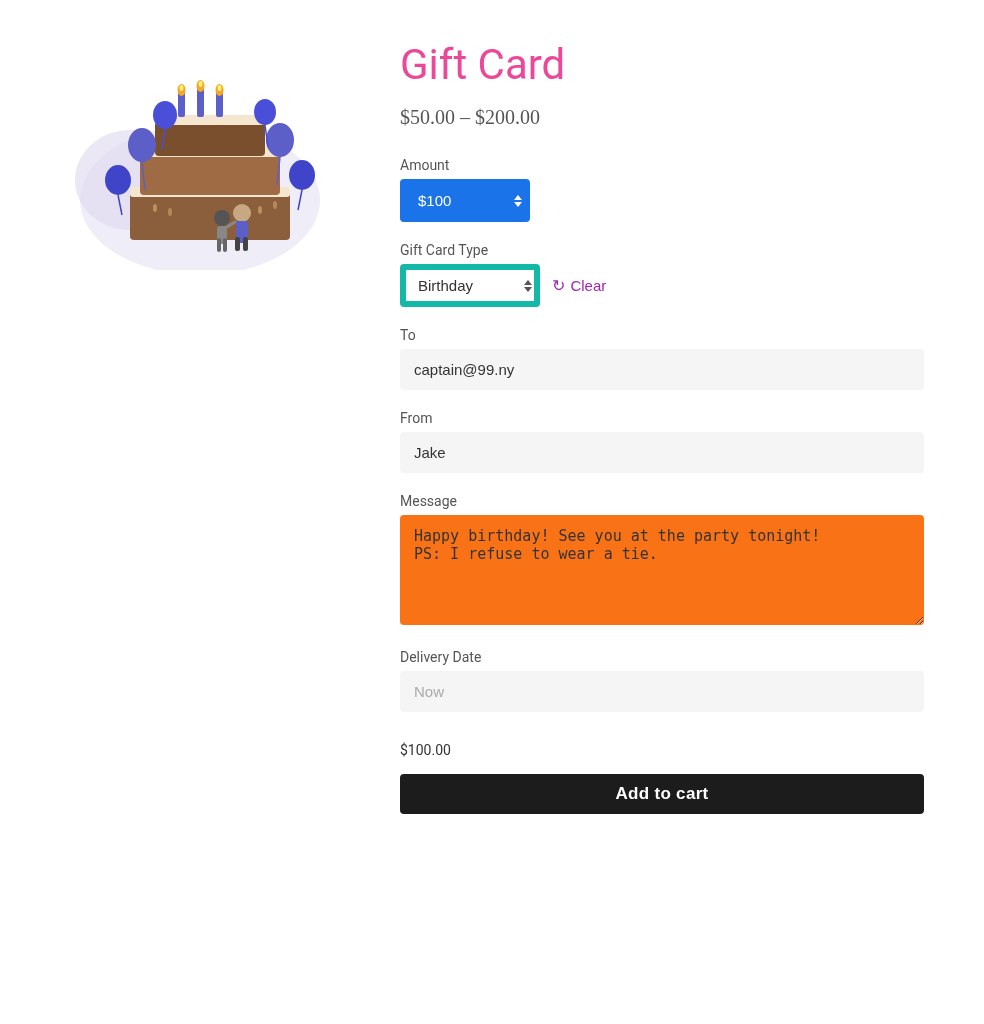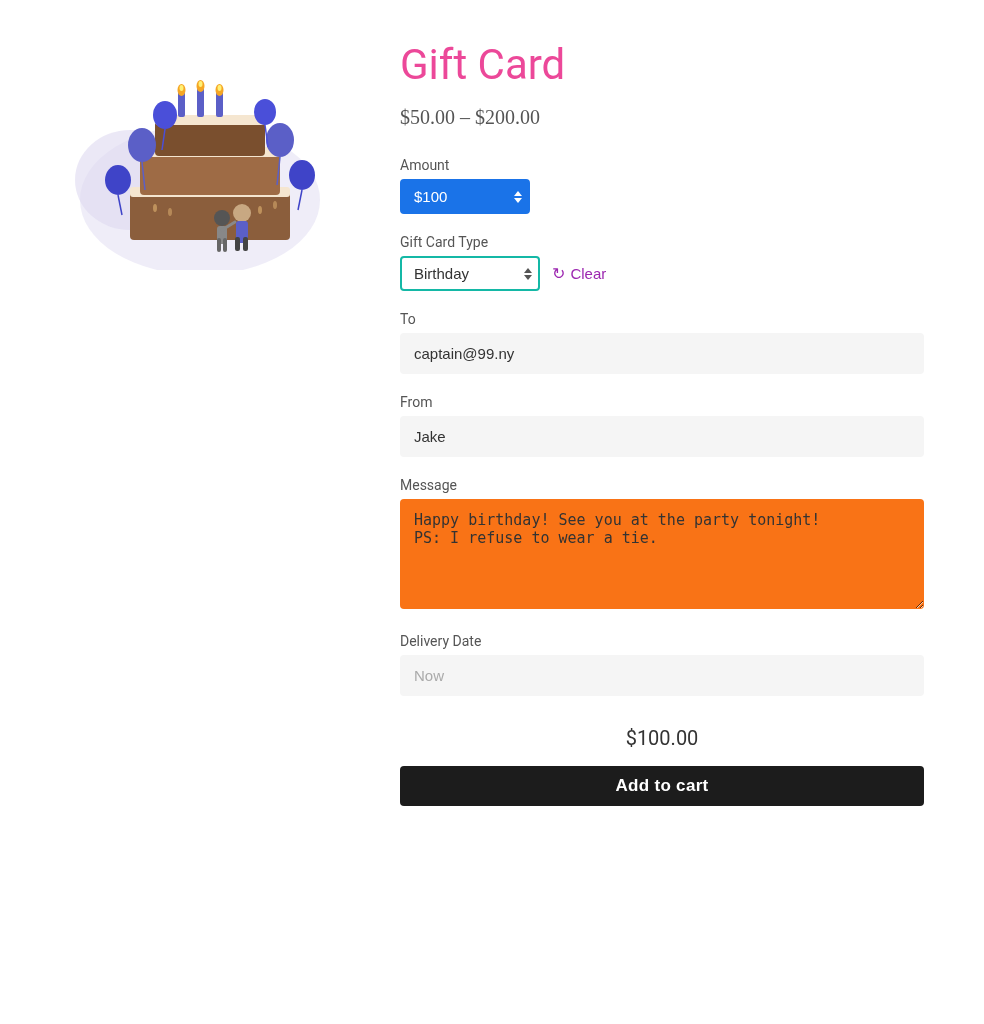--- a/index.html
+++ b/index.html
@@ -143,25 +143,24 @@
       border: none;
       border-radius: 4px;
       font-size: 15px;
       color: #333;
       outline: none;
       resize: vertical;
       min-height: 110px;
     }
 
     .price-total {
-      font-size: 20px;
+      font-size: 14px;
       color: #333;
       margin-bottom: 16px;
       margin-top: 10px;
-      text-align: center;
     }
 
     .add-to-cart-btn {
       background: #1c1c1c;
       color: white;
       border: none;
       border-radius: 4px;
       padding: 10px 30px;
       font-size: 17px;
       font-weight: 600;
@@ -169,21 +168,21 @@
       min-width: 160px;
       letter-spacing: 0.3px;
     }
 
     
     select.native-select {
       appearance: none;
       -webkit-appearance: none;
       padding: 7px 36px 7px 12px;
       font-size: 15px;
-      border: 2px solid #14b8a6;
+      border: 6px solid #14b8a6;
       border-radius: 4px;
       background: white;
       color: #333;
       cursor: pointer;
       outline: none;
       min-width: 140px;
     }
 
     .select-container {
       position: relative;

